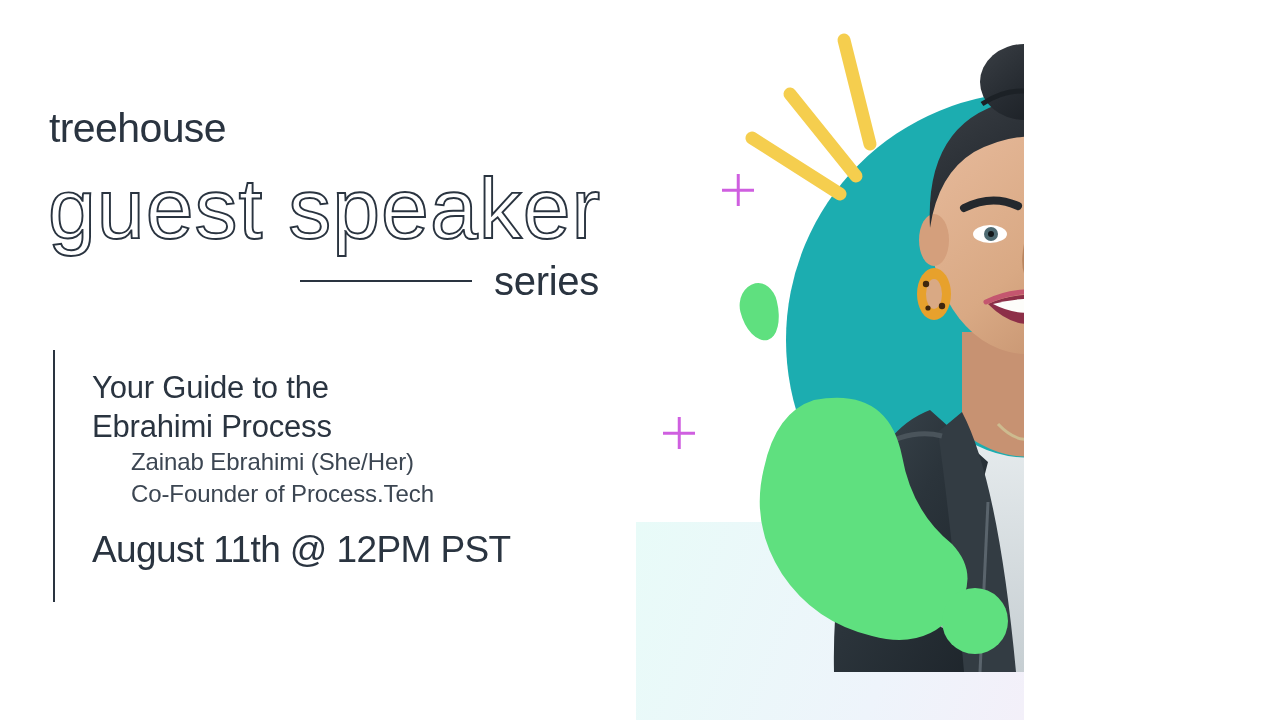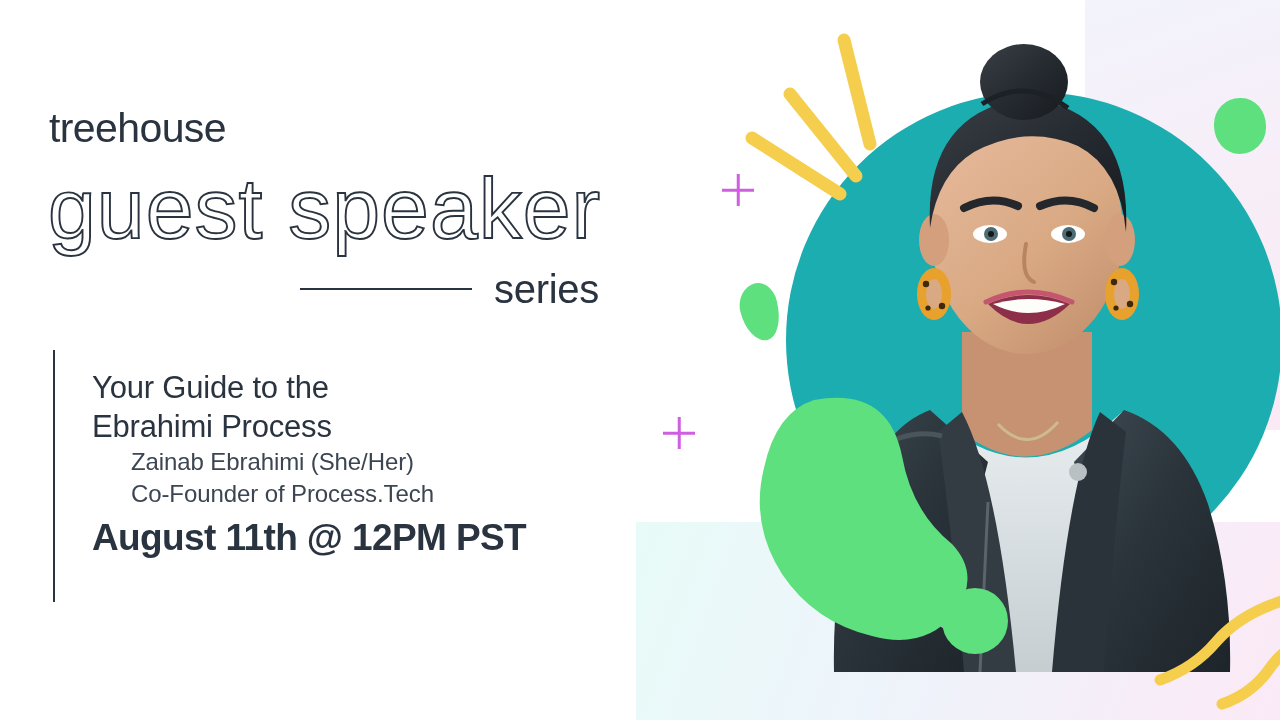--- a/index.html
+++ b/index.html
@@ -6,21 +6,21 @@
   html, body { width:1280px; height:720px; overflow:hidden; }
   body {
     background:#ffffff;
     font-family:"Liberation Sans", sans-serif;
     position:relative;
     color:#2a3440;
   }
 
   #stage {
     position:absolute; inset:0;
-    width:1280px; height:720px;
+    width:1024px; height:720px;
     background:#ffffff;
     overflow:hidden;
   }
 
   
   .panel-tr {
     position:absolute;
     left:1085px; top:0px; width:195px; height:430px;
     background:linear-gradient(160deg, #f2f3fb 0%, #f7eef8 45%, #fbe9f4 100%);
   }
@@ -107,21 +107,21 @@
   .ol-text {
     fill:none;
     stroke:#2a3440;
     stroke-width:1.9;
     font-family:"Liberation Sans", sans-serif;
     font-size:86px;
     letter-spacing:1px;
   }
 
   .series-row {
-    position:absolute; left:300px; top:266px;
+    position:absolute; left:300px; top:258px;
     width:325px; height:46px;
     display:flex; align-items:center; gap:22px;
   }
   .series-rule {
     flex:0 0 auto;
     width:172px; height:2px;
     background:#2a3440;
   }
   .series-word {
     font-size:40px; font-weight:400; color:#2a3440;
@@ -140,22 +140,22 @@
   }
   .talk-title {
     font-size:31px; font-weight:400; line-height:1.26;
     color:#2a3440; letter-spacing:-0.2px;
   }
   .speaker-name, .speaker-role {
     font-size:24px; font-weight:300; line-height:1.33;
     color:#3c4652; letter-spacing:-0.1px;margin-left:39px;
   }
   .datetime {
-    margin-top:8px;
-    font-size:37px; font-weight:700; letter-spacing:-0.6px;
+    margin-top:20px;
+    font-size:37px; font-weight:400; letter-spacing:-0.6px;
     color:#2a3440; line-height:1.1;
   }
 </style>
 </head>
 <body>
 
 <div id="stage">
 
   <div class="panel-tr"></div>
   <div class="panel-bl"></div>

